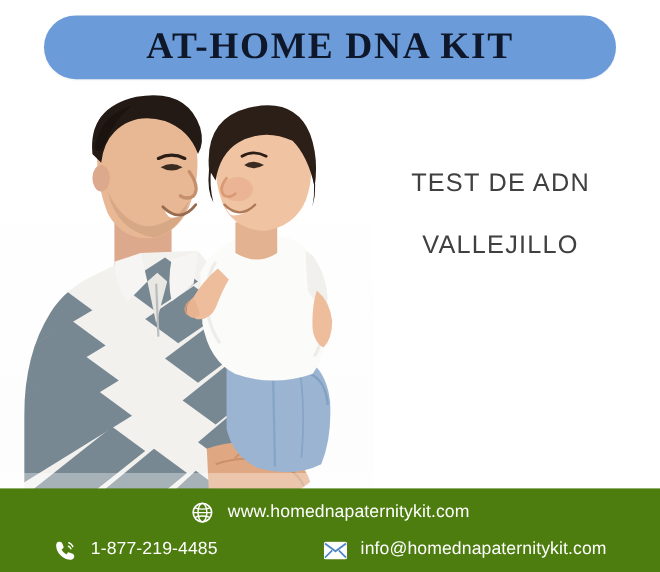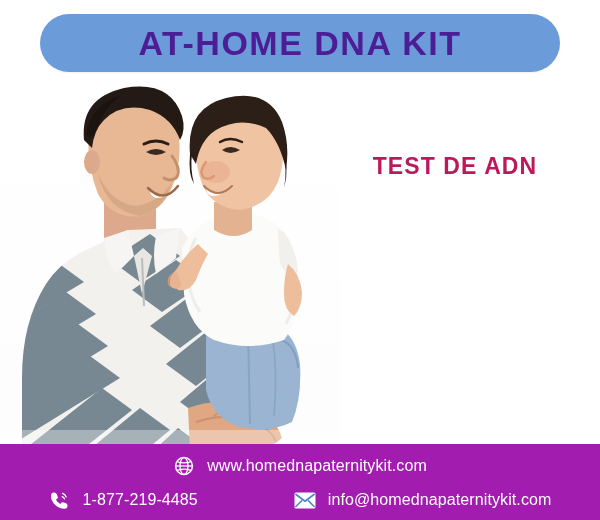--- a/index.html
+++ b/index.html
@@ -29,27 +29,27 @@
     width: 520px;
     height: 58px;
     background: #6b9bd9;
     border-radius: 29px;
     display: flex;
     align-items: center;
     justify-content: center;
     box-shadow: 0 1px 2px rgba(0,0,0,0.06);
   }
   .header-title {
-    color: #4c1d95;
+    color: #0f172a;
     font-size: 34px;
     font-weight: bold;
     letter-spacing: 1.5px;
     line-height: 1;
     white-space: nowrap;
-    font-family: Liberation Sans, sans-serif;
+    font-family: Liberation Serif, serif;
   }
 
   
   .photo-wrap {
     position: absolute;
     left: 0px;
     top: 78px;
     width: 340px;
     height: 372px;
     overflow: hidden;
@@ -58,39 +58,39 @@
 
   
   .headline-block {
     position: absolute;
     left: 330px;
     top: 155px;
     width: 250px;
     text-align: center;
   }
   .headline-line {
-    color: #be185d;
+    color: #404040;
     font-size: 23px;
-    font-weight: bold;
+    font-weight: normal;
     letter-spacing: 1.1px;
     line-height: 1;
     margin-bottom: 33px;
     white-space: nowrap;
     font-family: "Liberation Sans", sans-serif;
   }
   .headline-line:last-child { margin-bottom: 0; }
 
   
   .footer {
     position: absolute;
     left: 0;
     bottom: 0;
     width: 600px;
     height: 76px;
-    background: #a21caf;
+    background: #4d7c0f;
   }
   .footer-row {
     display: flex;
     align-items: center;
     justify-content: center;
     color: #ffffff;
   }
   .footer-row-top {
     height: 32px;
     margin-top: 6px;
@@ -231,20 +231,21 @@
       <path d="M172 196 Q166 202 170 208" stroke="#d29a76" stroke-width="1.6" fill="none"></path>
 
       <path d="M288 186 Q300 196 302 214 Q302 230 294 238 Q284 232 284 216 Q284 198 288 186 Z" fill="#edbd9c"></path>
 
       <rect x="0" y="352" width="340" height="20" fill="#ffffff" opacity="0.35"></rect>
     </svg>
   </div>
 
   <div class="headline-block">
     <div class="headline-line">TEST DE ADN</div>
+    <div class="headline-line">VALLEJILLO</div>
   </div>
 
   <div class="footer">
 
     <div class="footer-row footer-row-top">
       <div class="footer-item">
         <span class="footer-icon">
           <svg width="20" height="20" viewBox="0 0 20 20" xmlns="http://www.w3.org/2000/svg">
             <circle cx="10" cy="10" r="8.4" fill="none" stroke="#ffffff" stroke-width="1.5"></circle>
             <ellipse cx="10" cy="10" rx="4" ry="8.4" fill="none" stroke="#ffffff" stroke-width="1.3"></ellipse>

